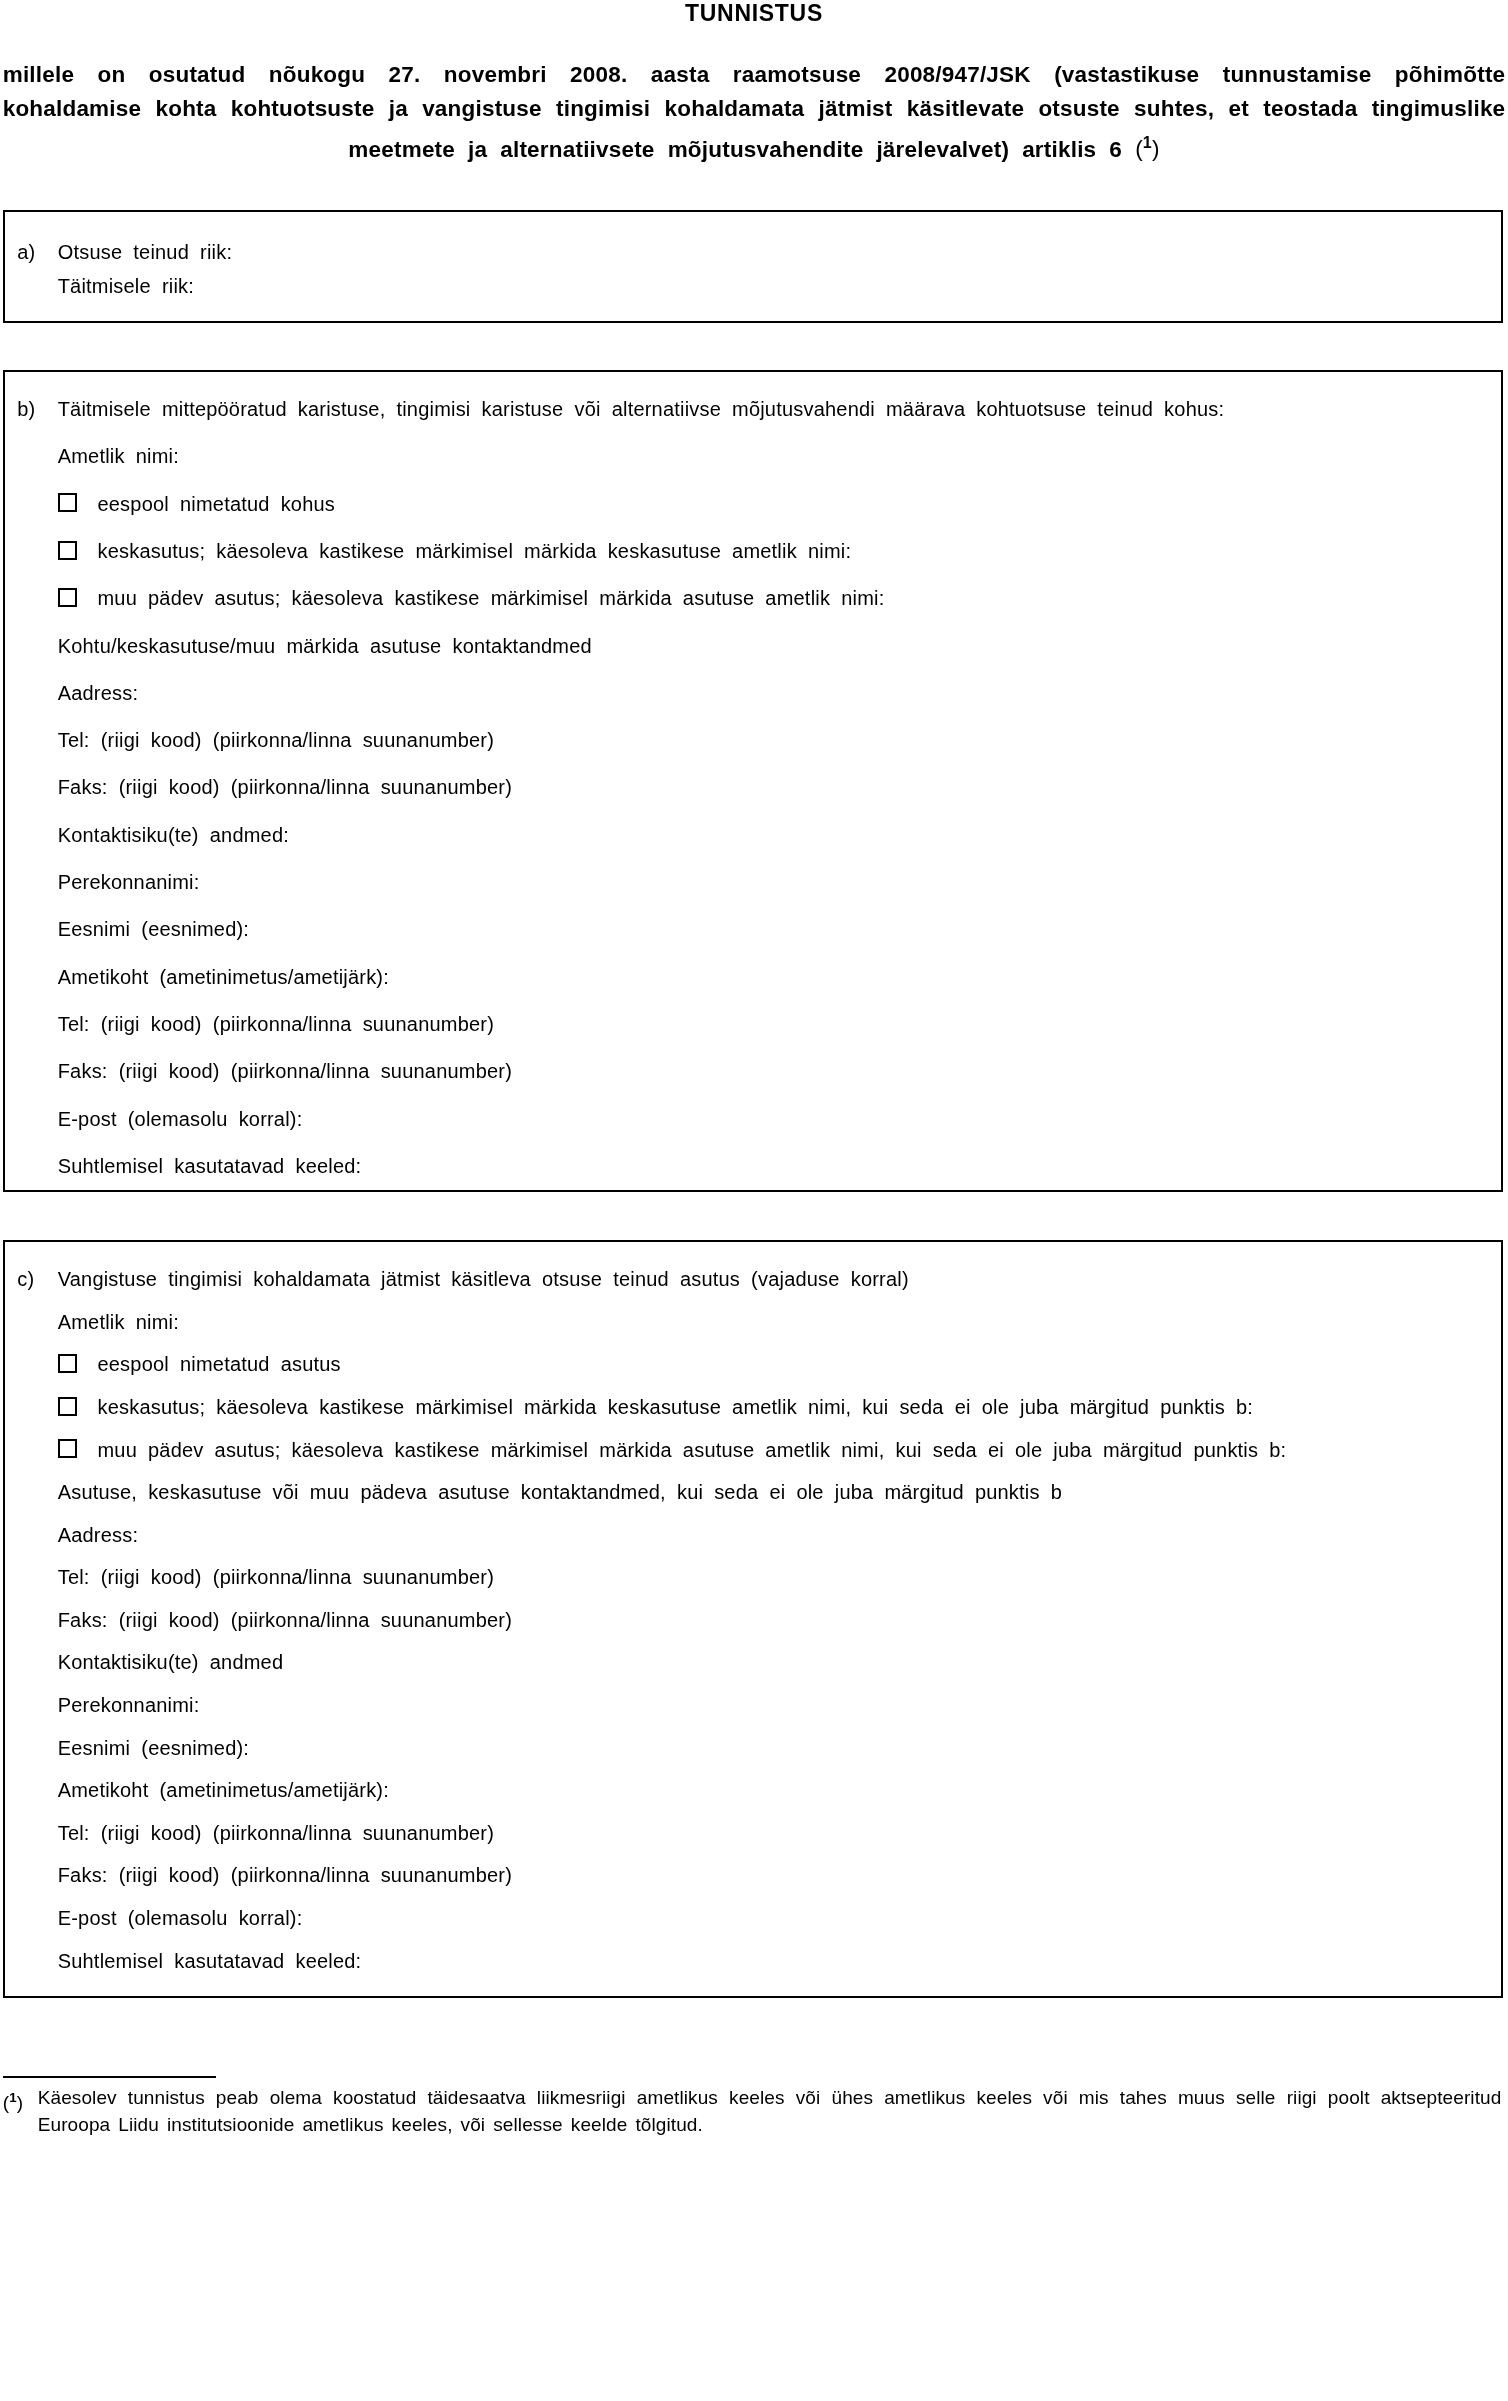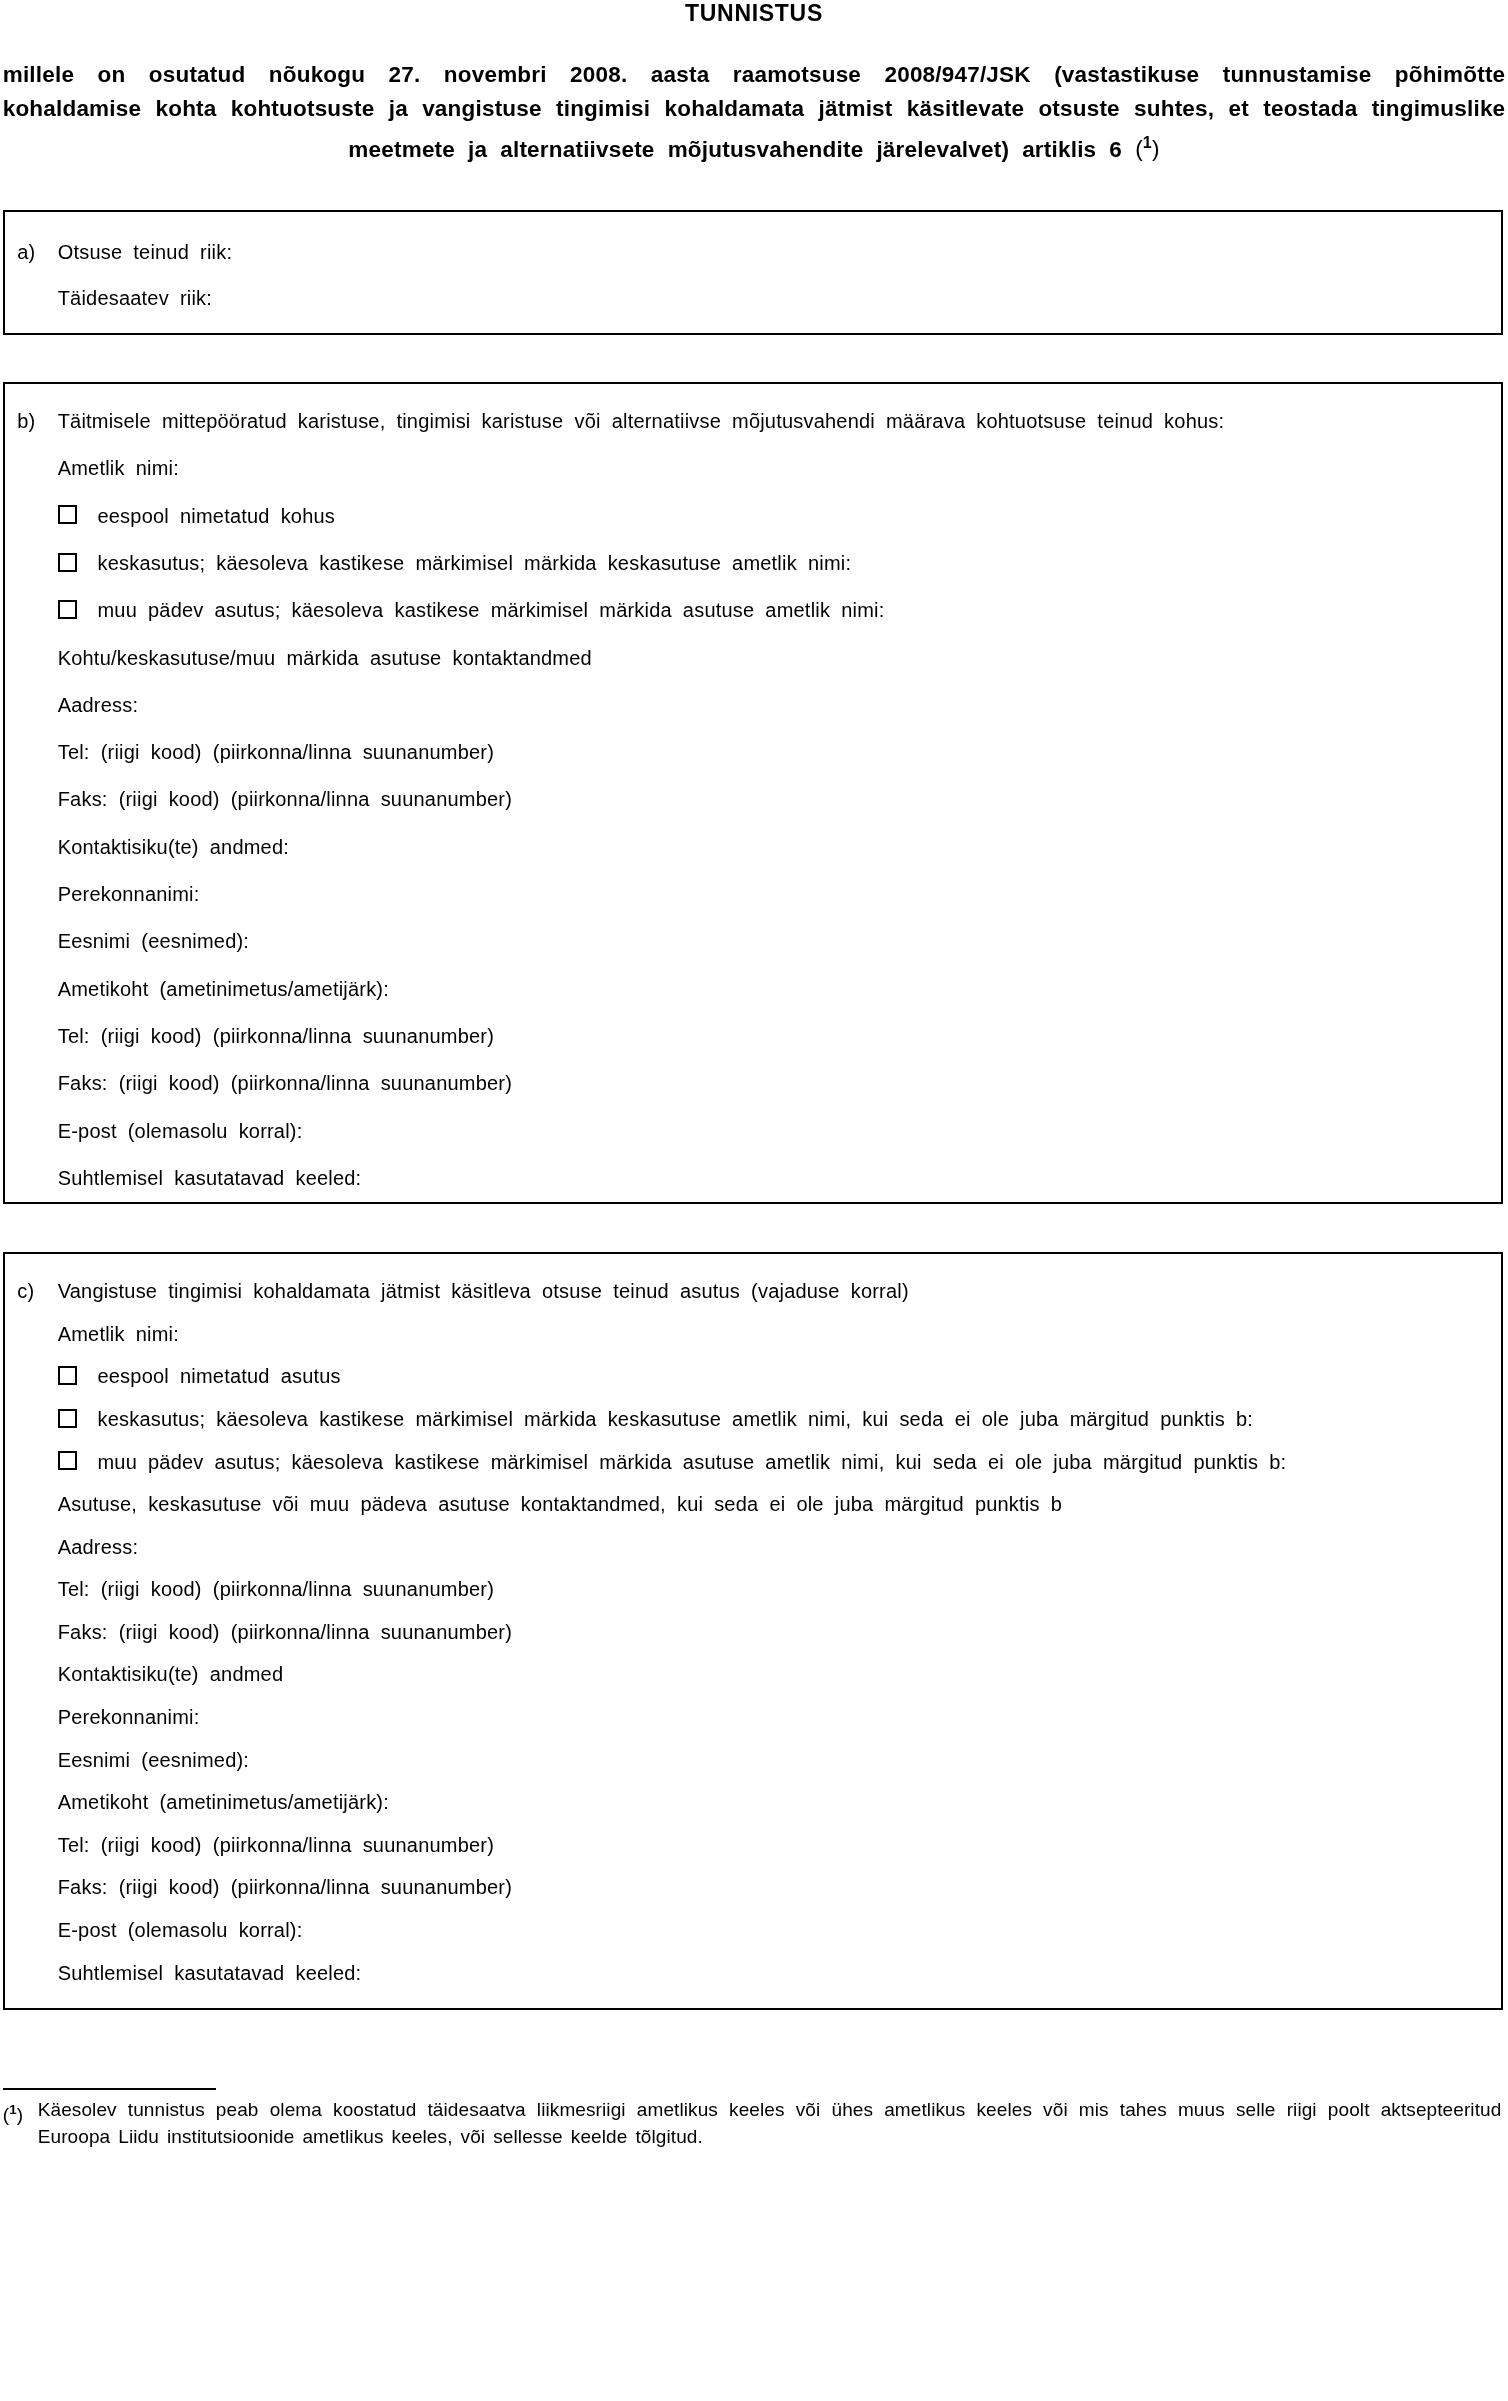--- a/index.html
+++ b/index.html
@@ -37,21 +37,21 @@
   }
   .box-a{margin-top:44px;padding-top:22.5px;padding-bottom:18.6px;}
   .box-b{margin-top:47px;padding-bottom:7.3px;}
   .box-c{margin-top:48px;padding-bottom:18px;}
 
   .sec-label{position:absolute;left:12.6px;}
   .box-a .sec-label{top:22.5px;}
   .box-b .sec-label,.box-c .sec-label{top:20px;}
 
   .row{margin:0;text-align:justify;}
-  .box-a .row{margin-bottom:12px;}
+  .box-a .row{margin-bottom:0;}
   .box-b .row{margin-bottom:13.3px;}
   .box-c .row{margin-bottom:8.6px;}
   .box .row:last-child{margin-bottom:0;}
 
   .check{display:flex;align-items:flex-start;}
   .checkbox{
     flex:0 0 auto;
     width:15.2px;height:15.2px;
     border:2.7px solid #000;
     margin-top:6.6px;margin-right:20.6px;
@@ -79,21 +79,21 @@
 
 <div class="page">
 
   <h1 class="doc-title">TUNNISTUS</h1>
 
   <p class="intro"><span>millele on osutatud nõukogu 27. novembri 2008. aasta raamotsuse 2008/947/JSK (vastastikuse tunnustamise põhimõtte kohaldamise kohta kohtuotsuste ja vangistuse tingimisi kohaldamata jätmist käsitlevate otsuste suhtes, et teostada tingimuslike meetmete ja alternatiivsete mõjutusvahendite järelevalvet) artiklis 6</span> <span class="fn-ref"><span>(</span><sup>1</sup><span>)</span></span></p>
 
   <section class="box box-a">
     <span class="sec-label">a)</span>
     <p class="row">Otsuse teinud riik:</p>
-    <p class="row">Täidesaatev riik:</p>
+    <p class="row">Täitmisele riik:</p>
   </section>
 
   <section class="box box-b">
     <span class="sec-label">b)</span>
     <p class="row">Täitmisele mittepööratud karistuse, tingimisi karistuse või alternatiivse mõjutusvahendi määrava kohtuotsuse teinud kohus:</p>
     <p class="row">Ametlik nimi:</p>
 
     <div class="row check">
       <span class="checkbox"></span>
       <span class="check-text">eespool nimetatud kohus</span>

